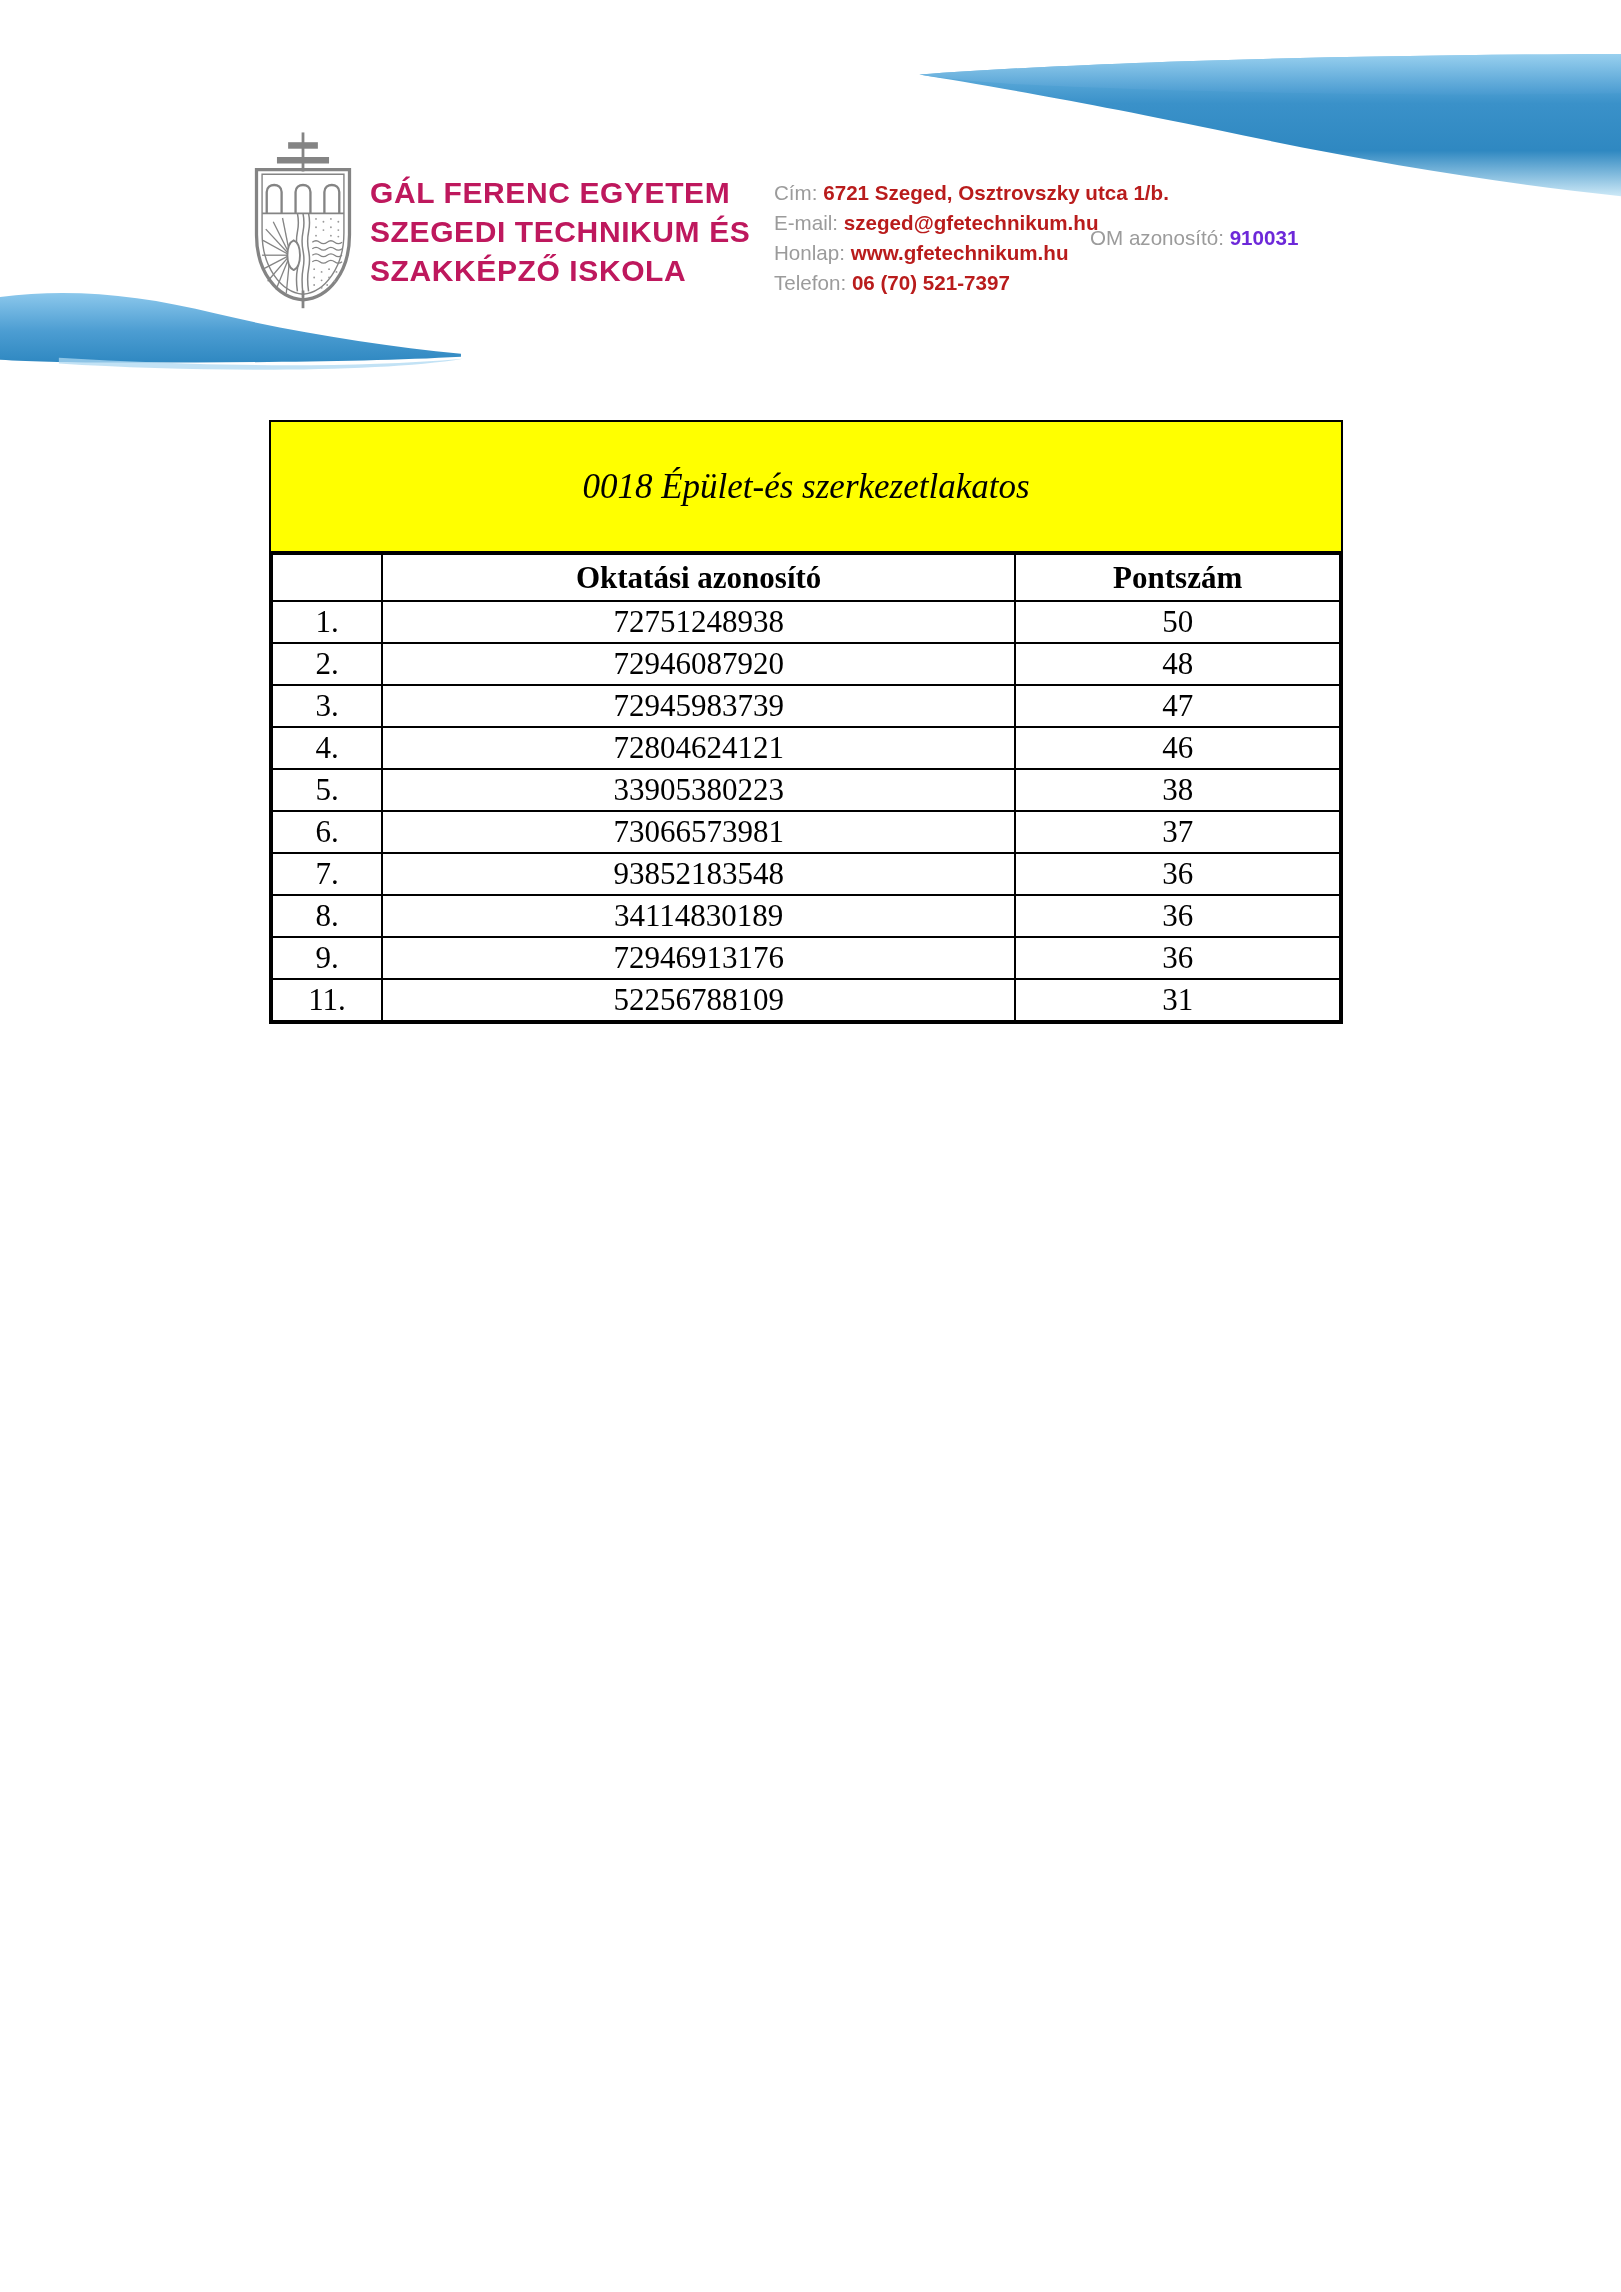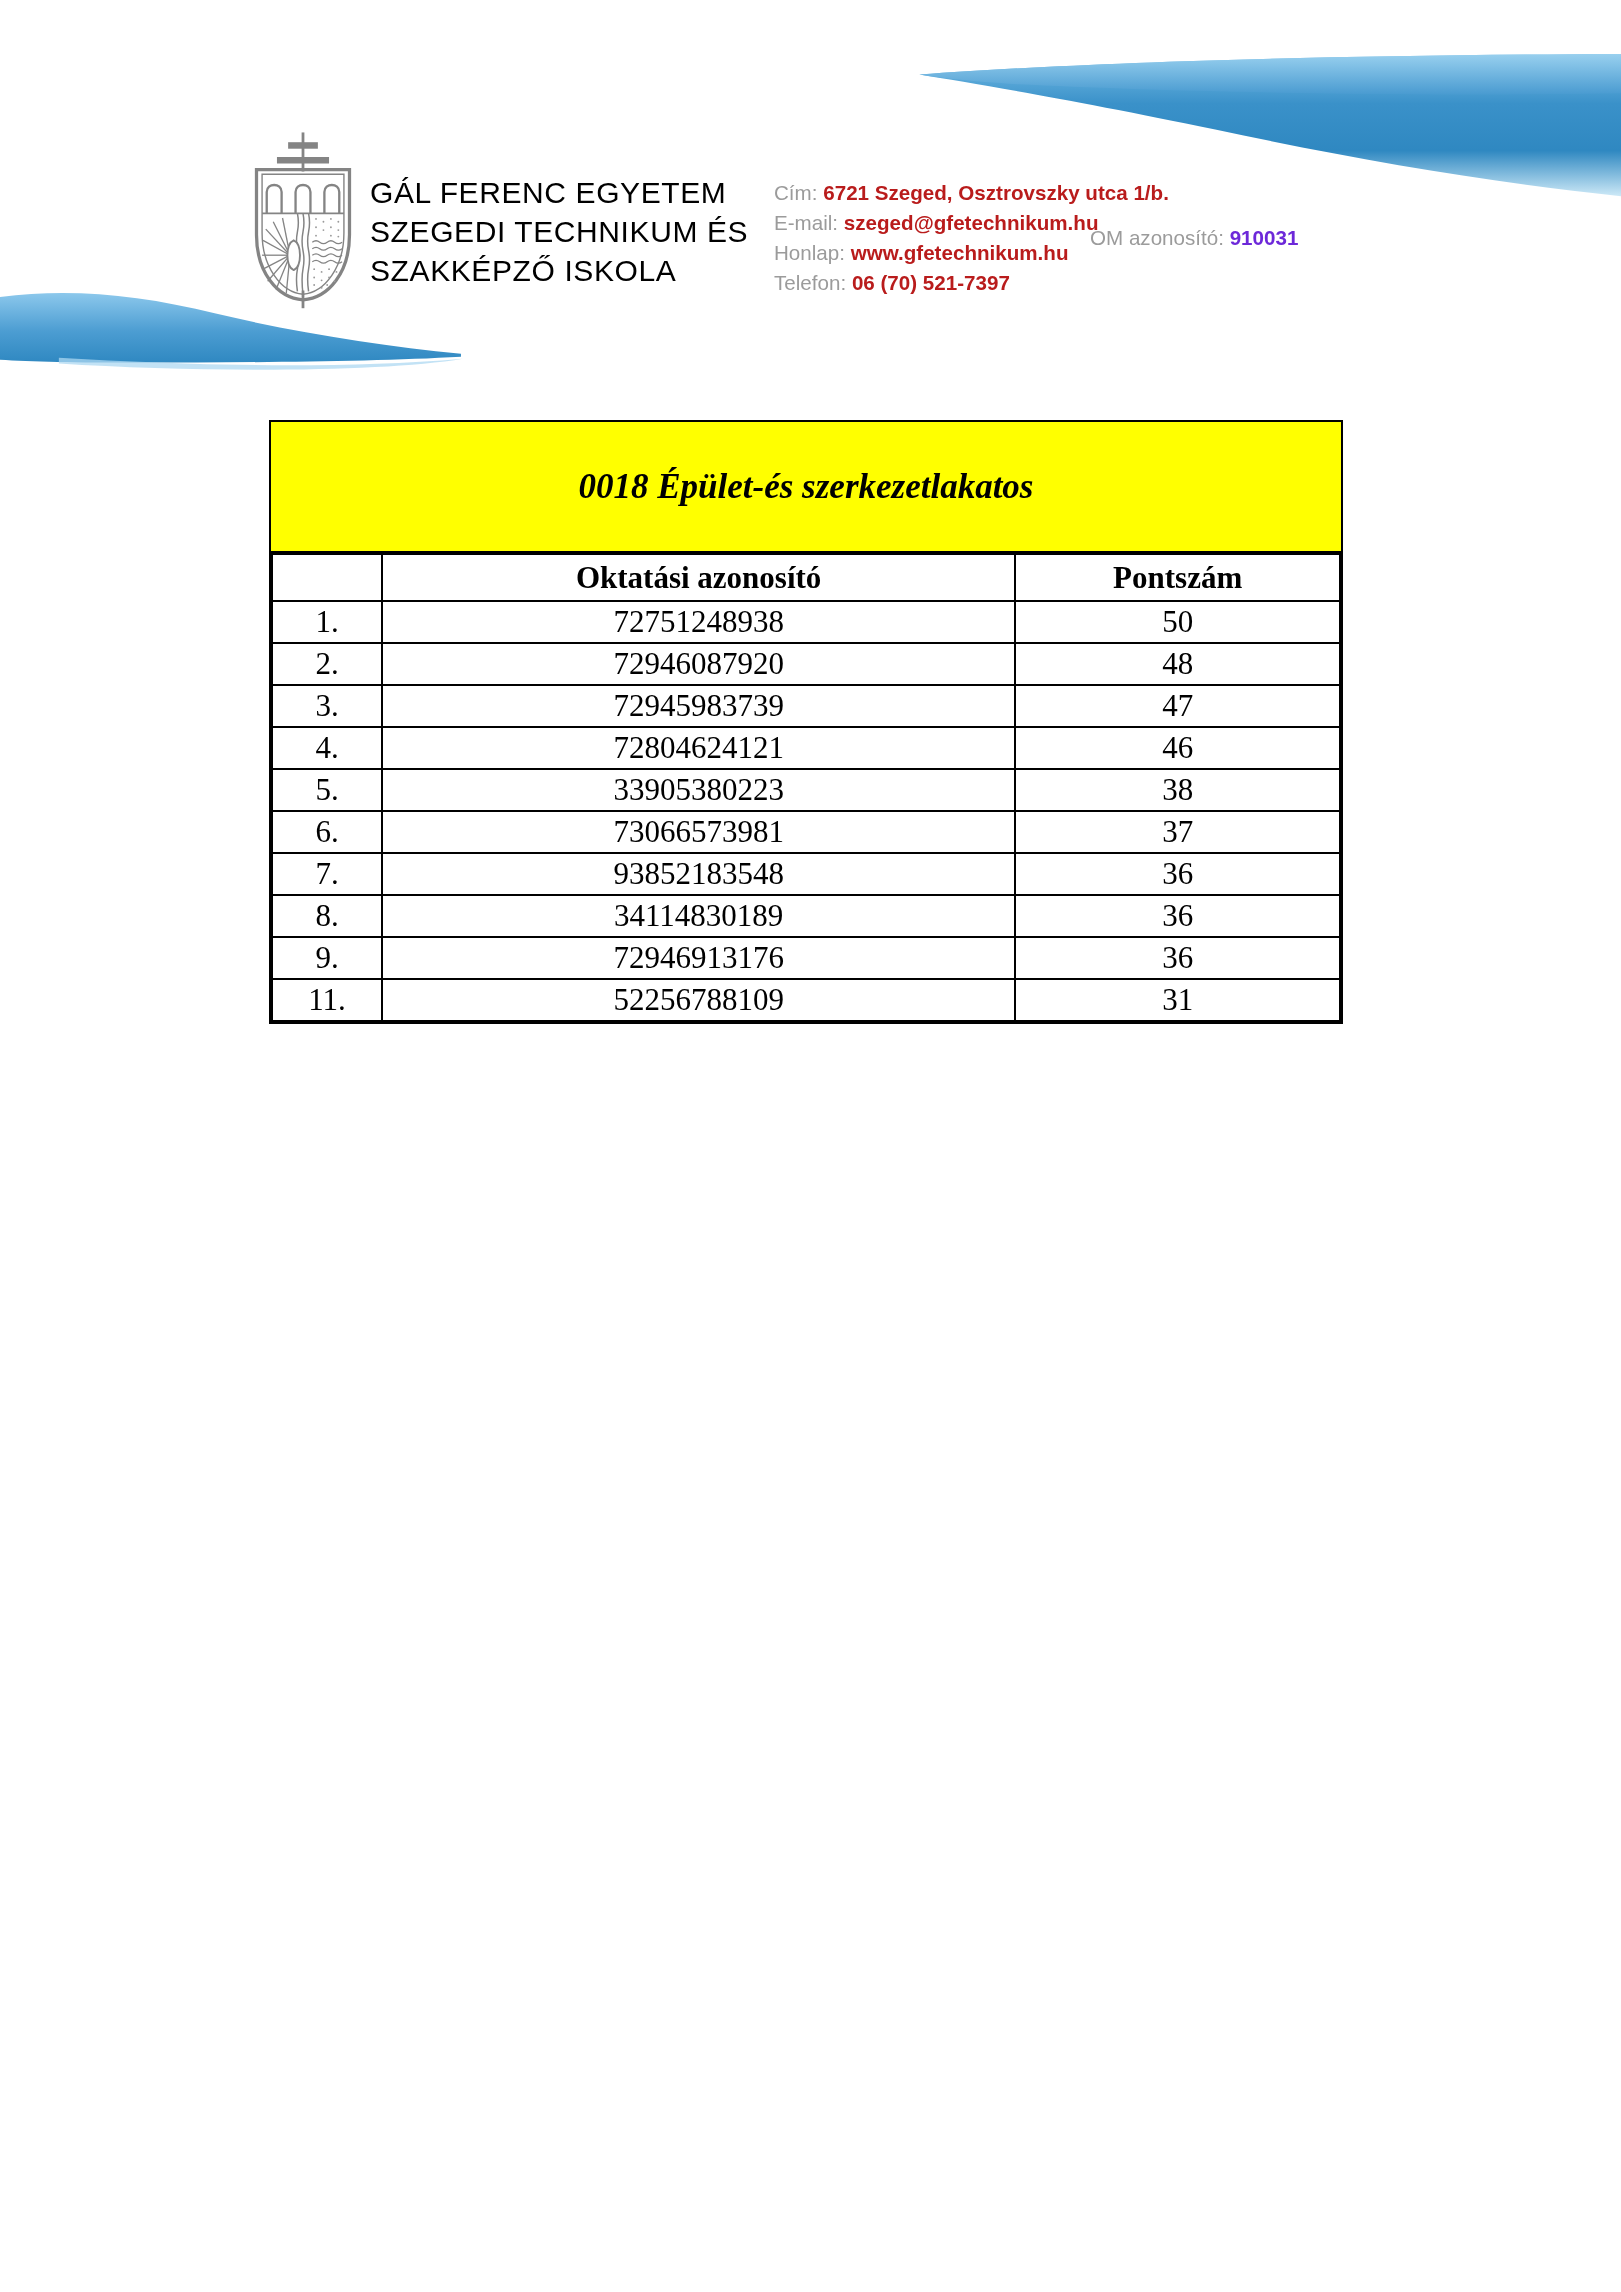--- a/index.html
+++ b/index.html
@@ -12,21 +12,21 @@
   }
   
   .swoosh-top{position:absolute;top:0;left:0;width:1621px;height:255px;}
   .swoosh-left{position:absolute;top:0;left:0;width:510px;height:392px;}
   
   .logo{position:absolute;left:247px;top:125px;width:112px;height:186px;}
   
   .school-name{
     position:absolute;left:370px;top:173px;
     font-size:30px;line-height:39px;letter-spacing:0.6px;
-    color:#000000;font-weight:normal;
+    color:#be185d;font-weight:bold;
   }
   
   .contact{
     position:absolute;left:774px;top:178px;
     font-size:20.6px;line-height:30px;color:#9b9b9b;
   }
   .contact b{color:#b91c1c;font-weight:bold;}
   .om-line{
     position:absolute;left:1090px;top:226px;
     font-size:20.6px;color:#9b9b9b;
@@ -38,21 +38,21 @@
     border:2.9px solid #000;
     font-family:"Liberation Serif", serif;
   }
   .title-band{
     background:#ffff00;
     height:129px;
     display:flex;align-items:center;justify-content:center;
     border-bottom:2px solid #000;
   }
   .title-band .title-text{
-    font-size:35px;font-weight:bold;font-style:italic;color:#000;
+    font-size:35px;font-weight:normal;font-style:italic;color:#000;
   }
   table.scores{
     width:100%;
     border-collapse:collapse;
     table-layout:fixed;
   }
   table.scores th, table.scores td{
     border:2px solid #000;
     text-align:center;
     vertical-align:middle;

